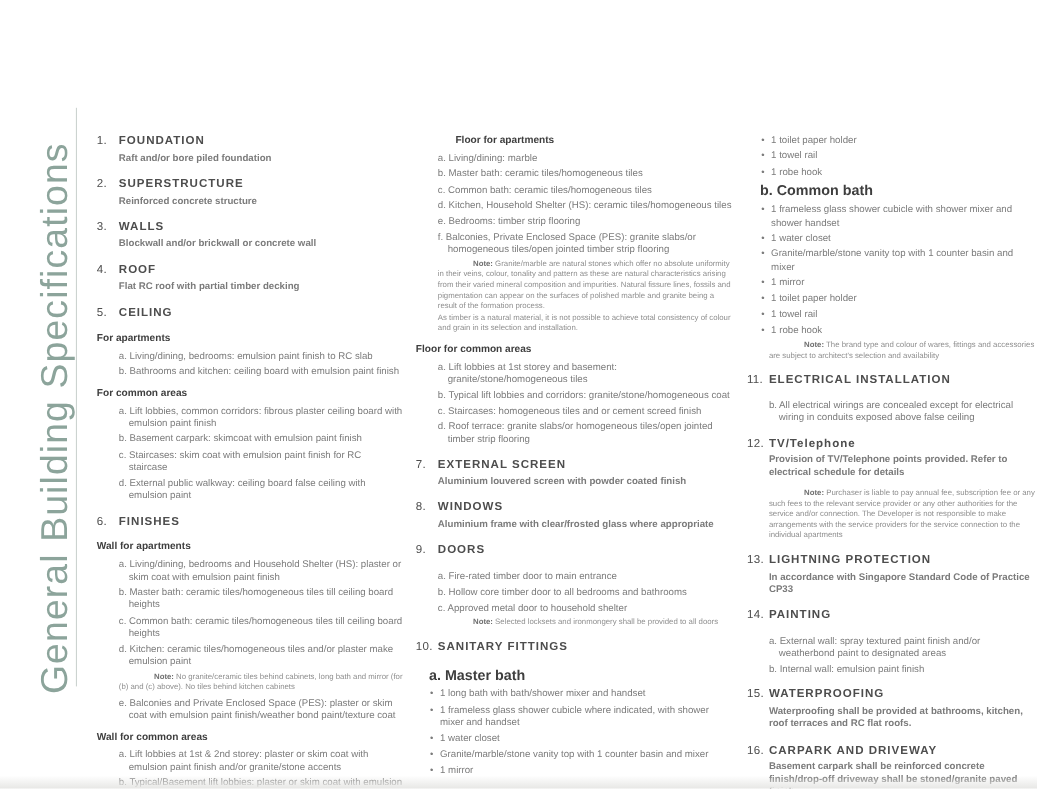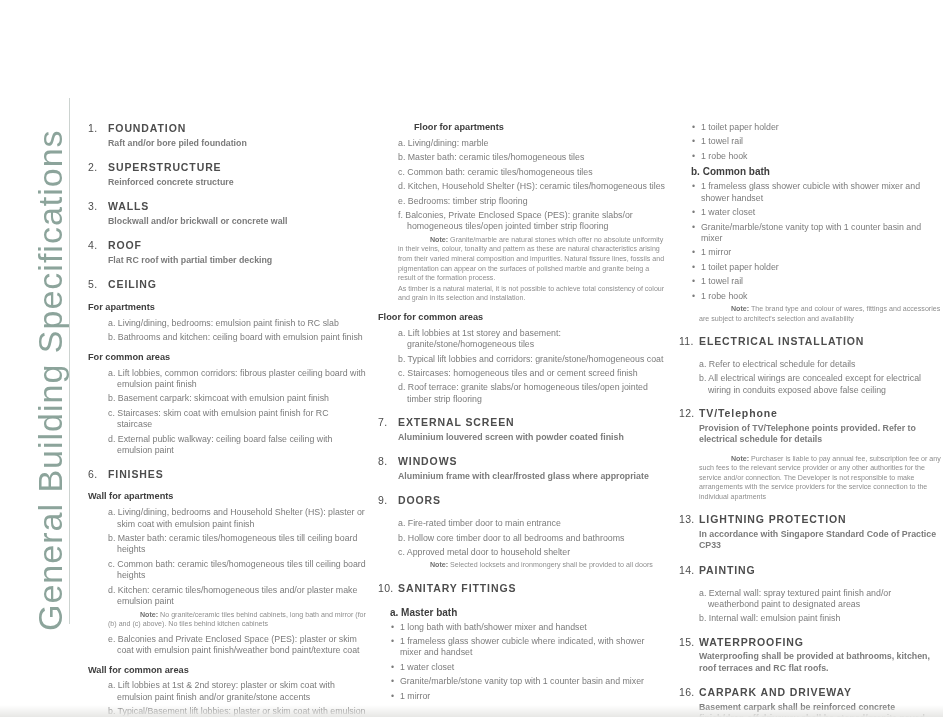--- a/index.html
+++ b/index.html
@@ -43,21 +43,21 @@
   .sec-body  { color:#7b7b7b; margin-bottom:1px; }
 
   .sub { font-weight:bold; font-size:9.2px; color:#3e3e3e; margin:8px 0 4px 0; }
   .col .sub:first-child { margin-top:0;padding-left:36px; }
 
   .item {
     margin-left:20px; margin-bottom:3px;
     padding-left:9px; text-indent:-9px;
     color:#7b7b7b;
   }
-  .bolditem { margin-left:12px; margin-bottom:3px; font-weight:bold; font-size:10px; color:#3e3e3e; }
+  .bolditem { margin-left:12px; margin-bottom:3px; font-weight:bold; font-size:13px; color:#3e3e3e; }
 
   .bullet { display:flex; margin-left:13px; margin-bottom:3px; color:#7b7b7b; }
   .bullet .dot { flex:none; width:9px; }
 
   .note { margin-left:20px; margin-top:1px; margin-bottom:4px; font-size:7.1px; line-height:1.35; color:#8e8e8e; }
   .note .note-line { margin-bottom:1px; }
   .note b { color:#6f6f6f;margin-left:32px; }
 
   .page-bottom-edge {
     position:absolute; left:0; right:0; bottom:0; height:12px;
@@ -247,21 +247,20 @@
       </div>
       <div class="note">
         <div class="note-line"><b>Note:</b> The brand type and colour of wares, fittings and accessories are subject to architect's selection and availability</div>
       </div>
       <div class="section">
         <span class="num">11.</span>
         <div class="content">
           <div class="sec-title">ELECTRICAL INSTALLATION</div>
         </div>
       </div>
-      <div class="item">a. Refer to electrical schedule for details</div>
       <div class="item">b. All electrical wirings are concealed except for electrical wiring in conduits exposed above false ceiling</div>
       <div class="section">
         <span class="num">12.</span>
         <div class="content">
           <div class="sec-title">TV/Telephone</div>
           <div class="sec-body">Provision of TV/Telephone points provided. Refer to electrical schedule for details</div>
         </div>
       </div>
       <div class="note">
         <div class="note-line"><b>Note:</b> Purchaser is liable to pay annual fee, subscription fee or any such fees to the relevant service provider or any other authorities for the service and/or connection. The Developer is not responsible to make arrangements with the service providers for the service connection to the individual apartments</div>

